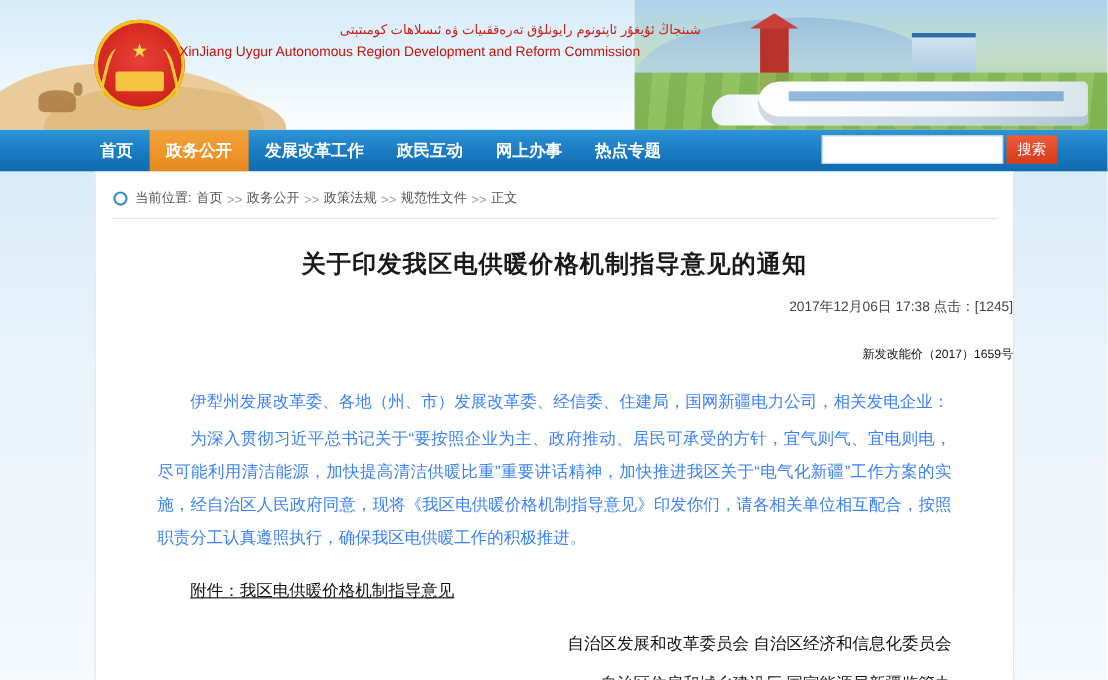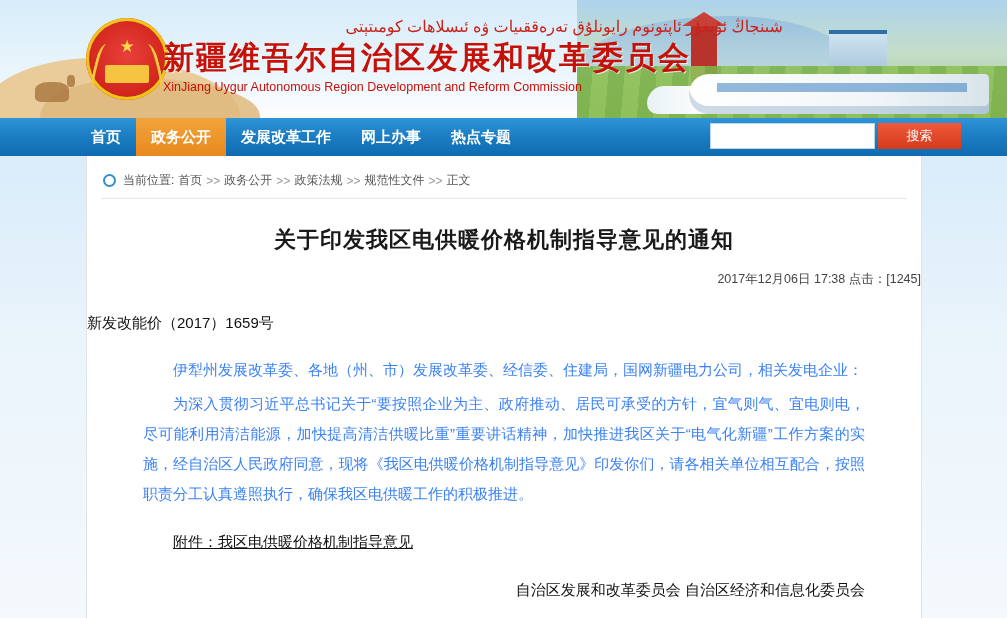--- a/index.html
+++ b/index.html
@@ -163,23 +163,23 @@
   .emblem .wheat-r { right: 8px; transform: rotate(-14deg) scaleX(-1); }
 
   .title-block {
     position: absolute;
     left: 163px; top: 16px;
     width: 620px;
     text-align: left;
   }
   .uyghur-line {
     color: #c9231b;
-    font-size: 16px;
+    font-size: 12px;
     direction: rtl;
-    text-align: right;
+    text-align: center;
     letter-spacing: .5px;
     height: 22px;
     line-height: 22px;
     white-space: nowrap;
   }
   .cn-title {
     color: #c4110a;
     font-size: 31px;
     font-weight: bold;
     letter-spacing: 2px;
@@ -226,21 +226,21 @@
   .nav-search input {
     width: 153px;
     height: 24px;
     border: 1px solid #b9d4e6;
     background: #ffffff;
     font-size: 12px;
     padding: 0 5px;
     outline: none;
   }
   .search-btn {
-    width: 83px;
+    width: 46px;
     height: 26px;
     margin-left: 3px;
     background: linear-gradient(to bottom, #ee5a3a 0%, #d53a1c 100%);
     color: #fff;
     font-size: 13px;
     border: none;
     cursor: pointer;
     font-family: "Liberation Sans", sans-serif;
   }
 
@@ -292,22 +292,22 @@
     letter-spacing: 1px;
   }
   .doc-meta {
     margin-top: 16px;
     text-align: right;
     font-size: 12.5px;
     color: #444;
   }
   .doc-no {
     margin-top: 26px;
-    text-align: left;
-    font-size: 15px;
+    text-align: right;
+    font-size: 11px;
     color: #111;
   }
   .doc-body {
     margin: 22px 56px 0 56px;
     font-size: 15px;
     line-height: 30px;
     color: #3b82f6;
     text-align: justify;
   }
   .doc-body p { margin: 0 0 4px 0; text-indent: 2em; }
@@ -346,30 +346,30 @@
 
   <div class="emblem">
     <div class="star">★</div>
     <div class="wheat-l"></div>
     <div class="wheat-r"></div>
     <div class="gate"></div>
   </div>
 
   <div class="title-block">
     <div class="uyghur-line">شىنجاڭ ئۇيغۇر ئاپتونوم رايونلۇق تەرەققىيات ۋە ئىسلاھات كومىتېتى</div>
-    <div class="cn-title">新疆维吾尔自治区发展和改革委员会</div>
     <div class="en-title">XinJiang Uygur Autonomous Region Development and Reform Commission</div>
   </div>
 </div>
 
 <div class="navbar">
   <div class="nav-left">
     <div class="nav-item">首页</div>
     <div class="nav-item active">政务公开</div>
     <div class="nav-item">发展改革工作</div>
+    <div class="nav-item">政民互动</div>
     <div class="nav-item">网上办事</div>
     <div class="nav-item">热点专题</div>
   </div>
   <div class="nav-search">
     <input type="text" value="" placeholder="" style="">
     <button class="search-btn">搜索</button>
   </div>
 </div>
 
 <div class="page-bg">

